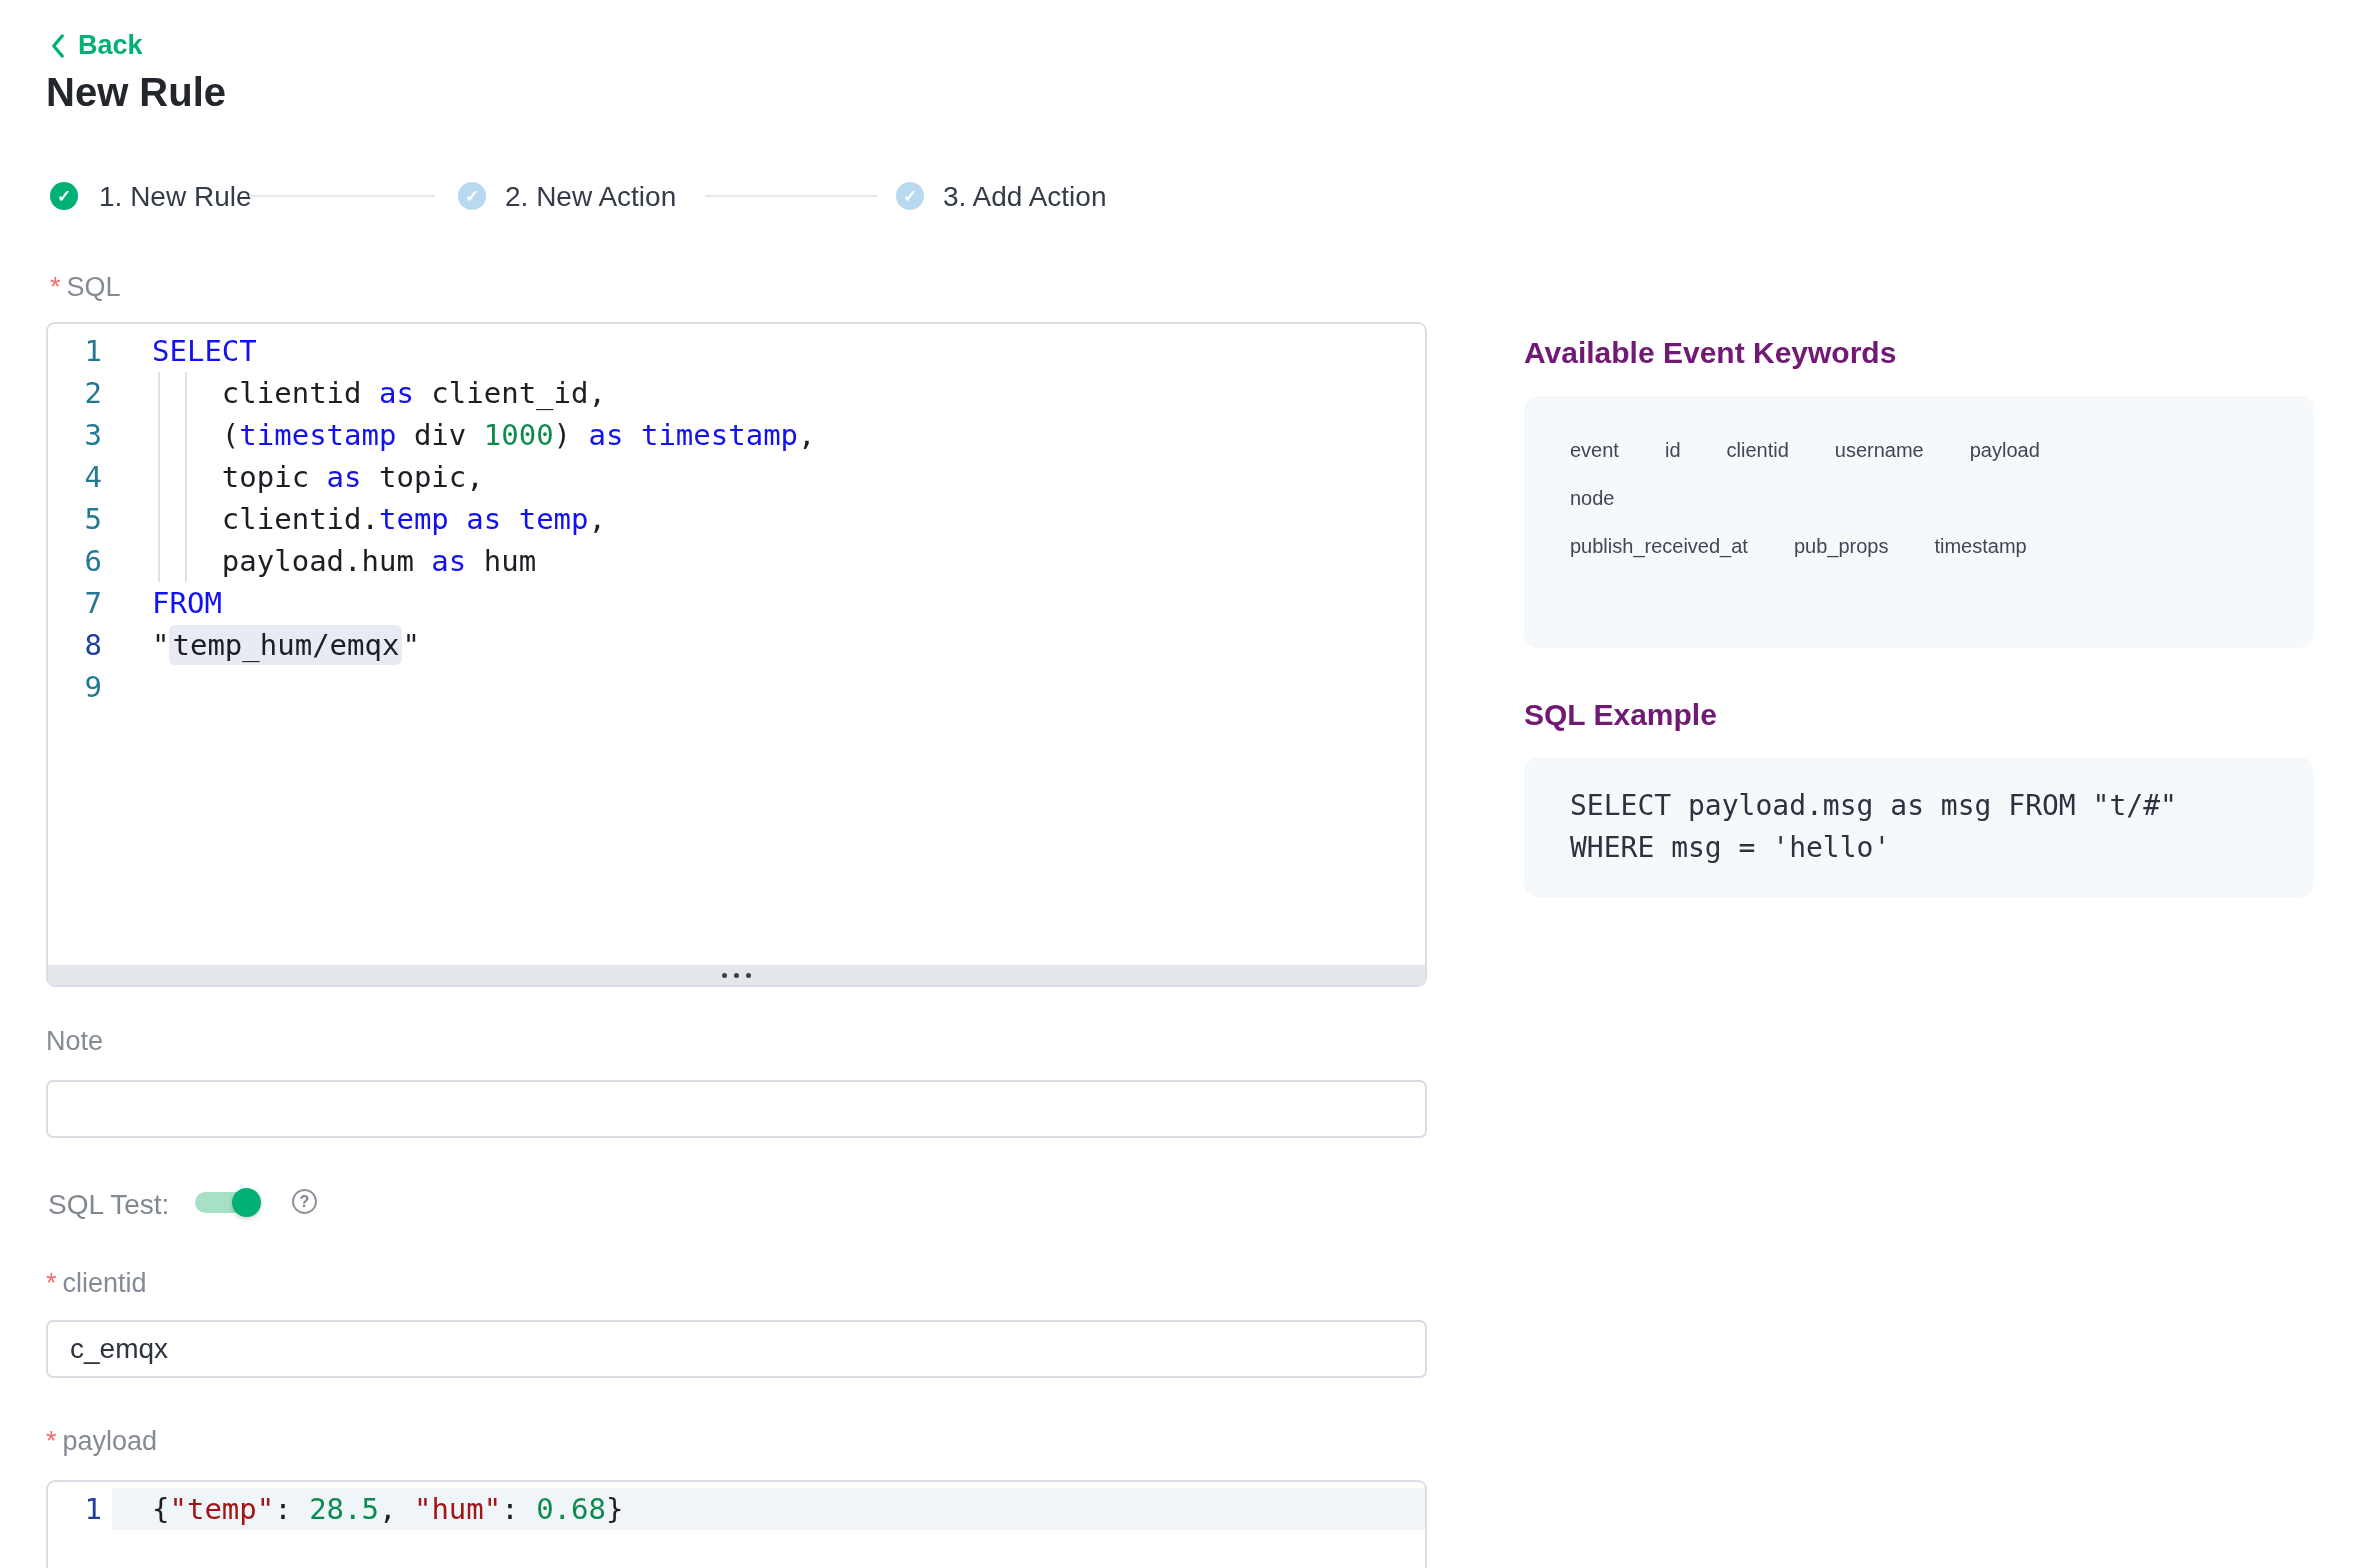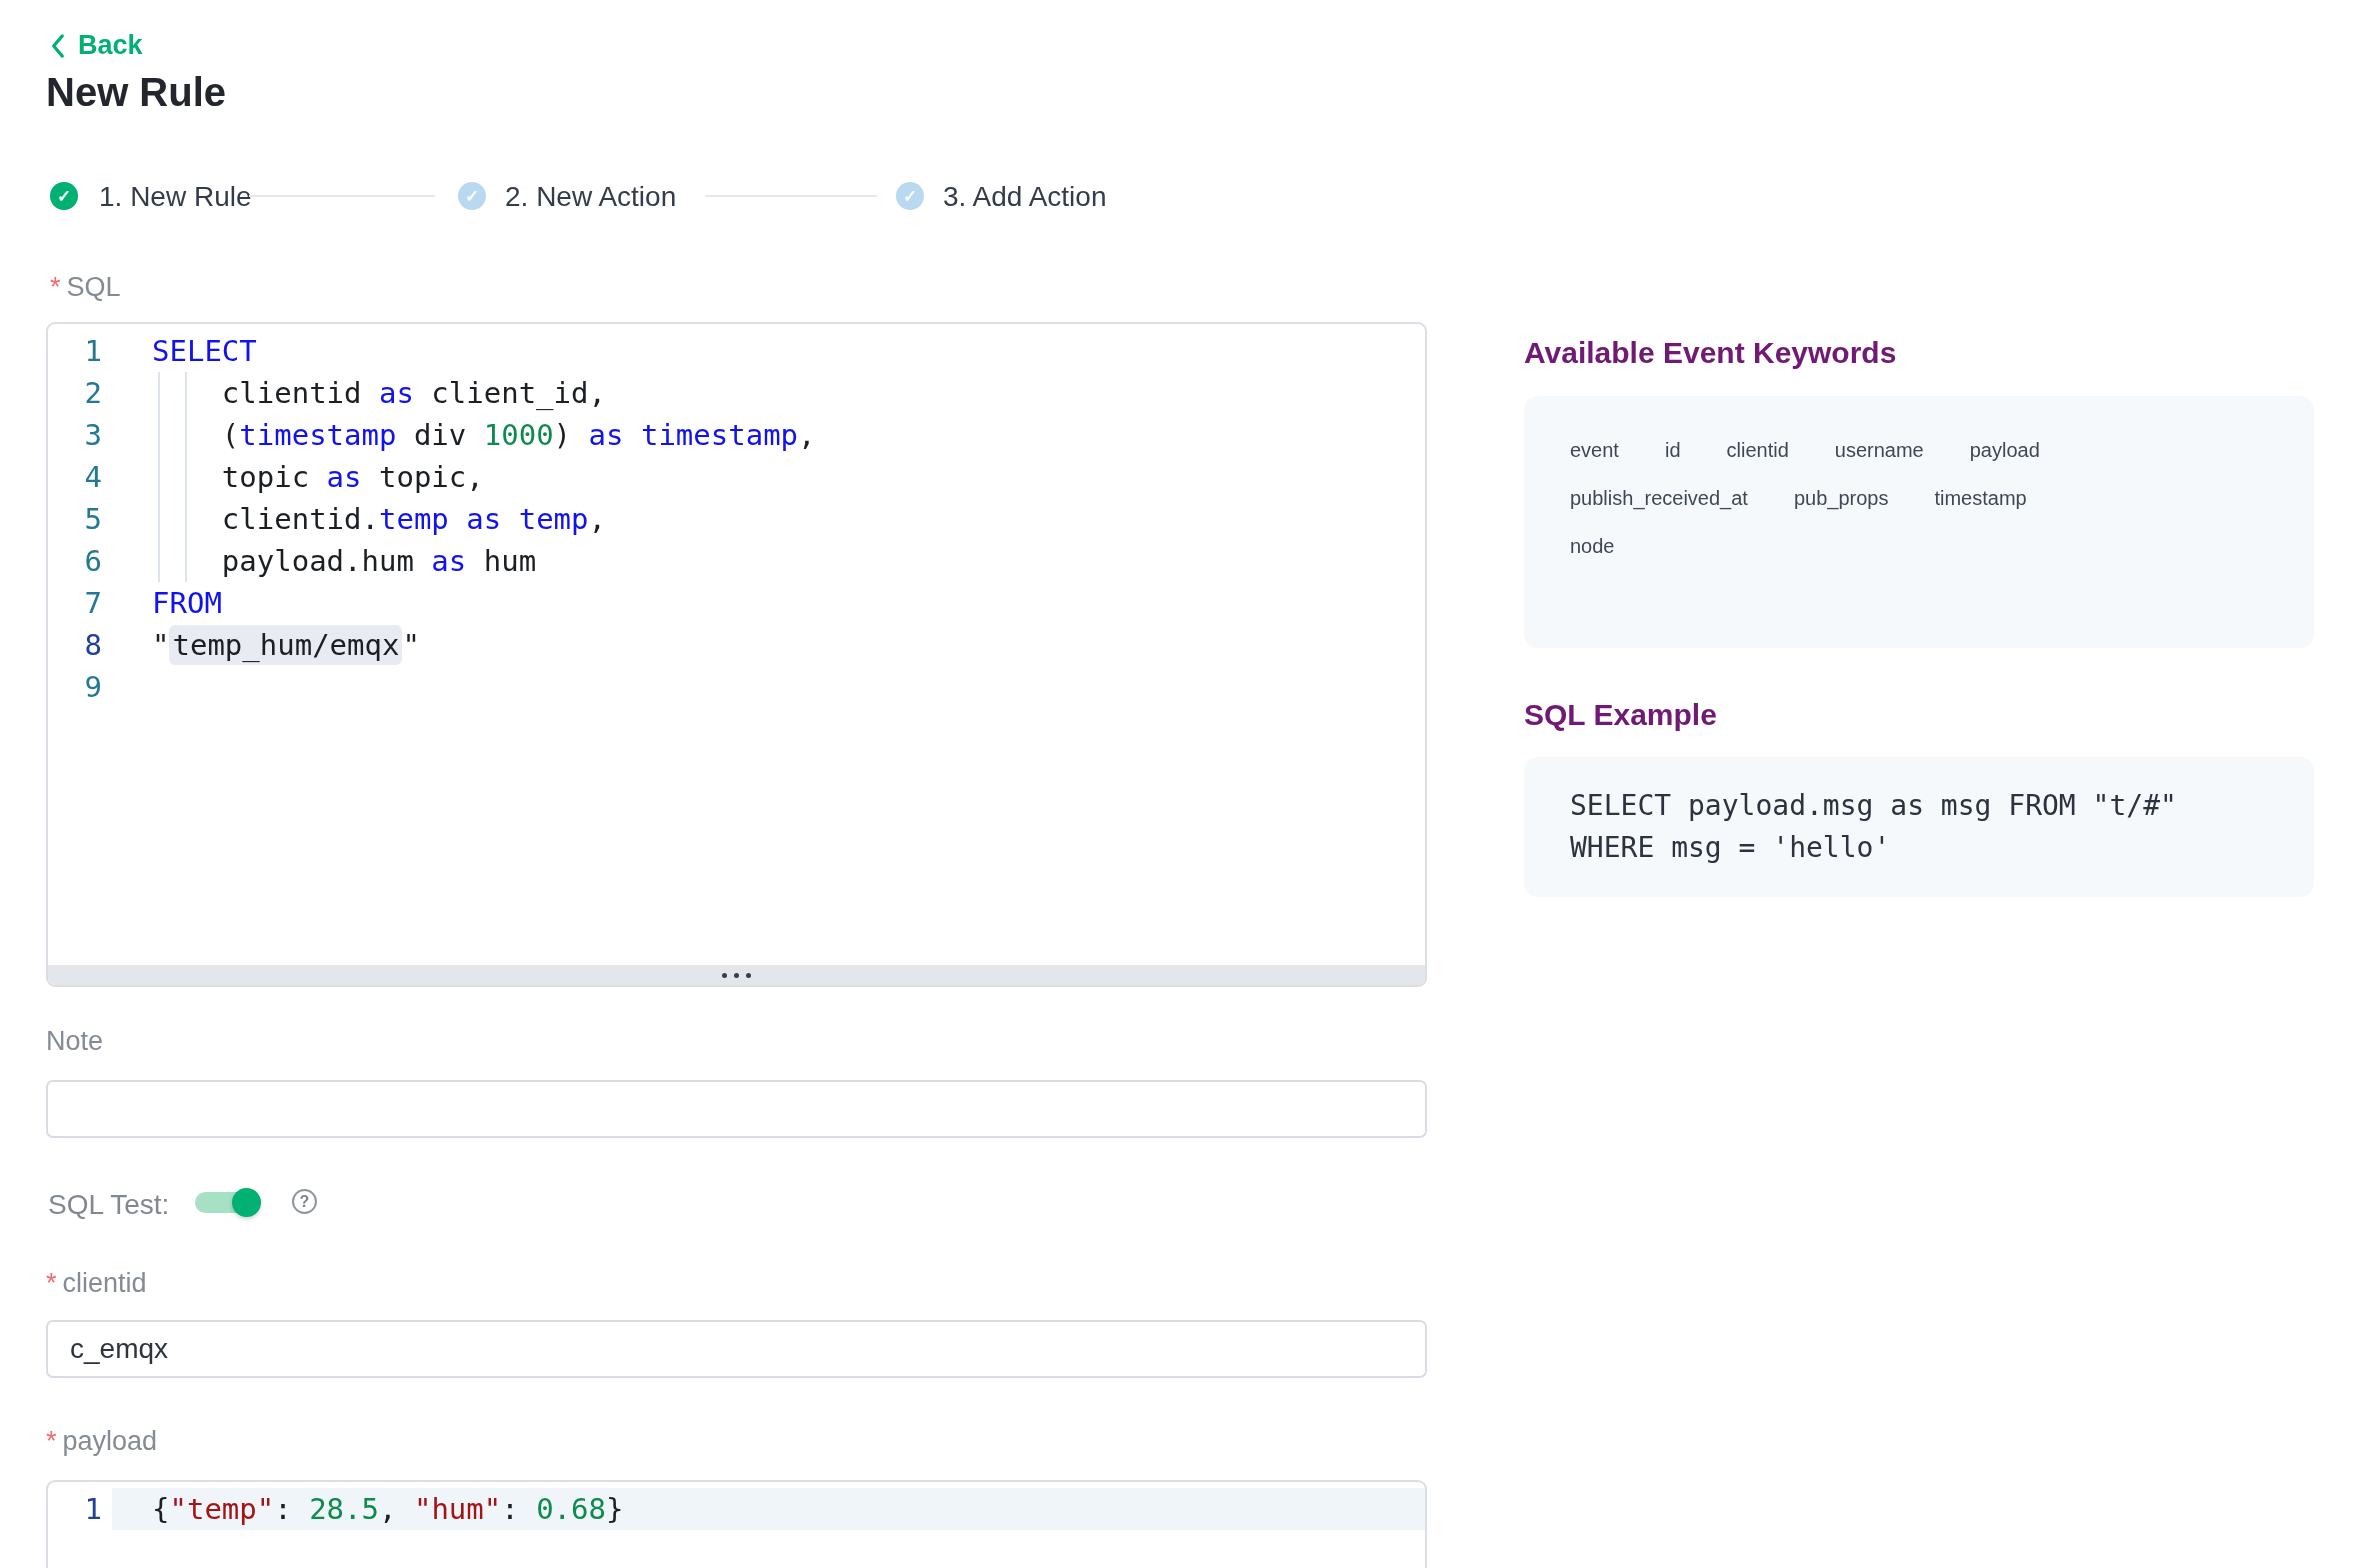--- a/index.html
+++ b/index.html
@@ -170,26 +170,26 @@
   <div class="ref-heading" style="top:336px;">Available Event Keywords</div>
   <div class="ref-panel panel-keywords">
       <div class="kw-row">
         <span class="kw">event</span>
         <span class="kw">id</span>
         <span class="kw">clientid</span>
         <span class="kw">username</span>
         <span class="kw">payload</span>
       </div>
       <div class="kw-row">
+        <span class="kw">node</span>
+      </div>
+      <div class="kw-row">
         <span class="kw">publish_received_at</span>
         <span class="kw">pub_props</span>
         <span class="kw">timestamp</span>
-      </div>
-      <div class="kw-row">
-        <span class="kw">node</span>
       </div>
     </div>
 
   <div class="ref-heading" style="top:698px;">SQL Example</div>
   <div class="ref-panel panel-example">
       <div class="ex-line">SELECT payload.msg as msg FROM "t/#"</div>
       <div class="ex-line">WHERE msg = 'hello'</div>
     </div>
 
 </div>

